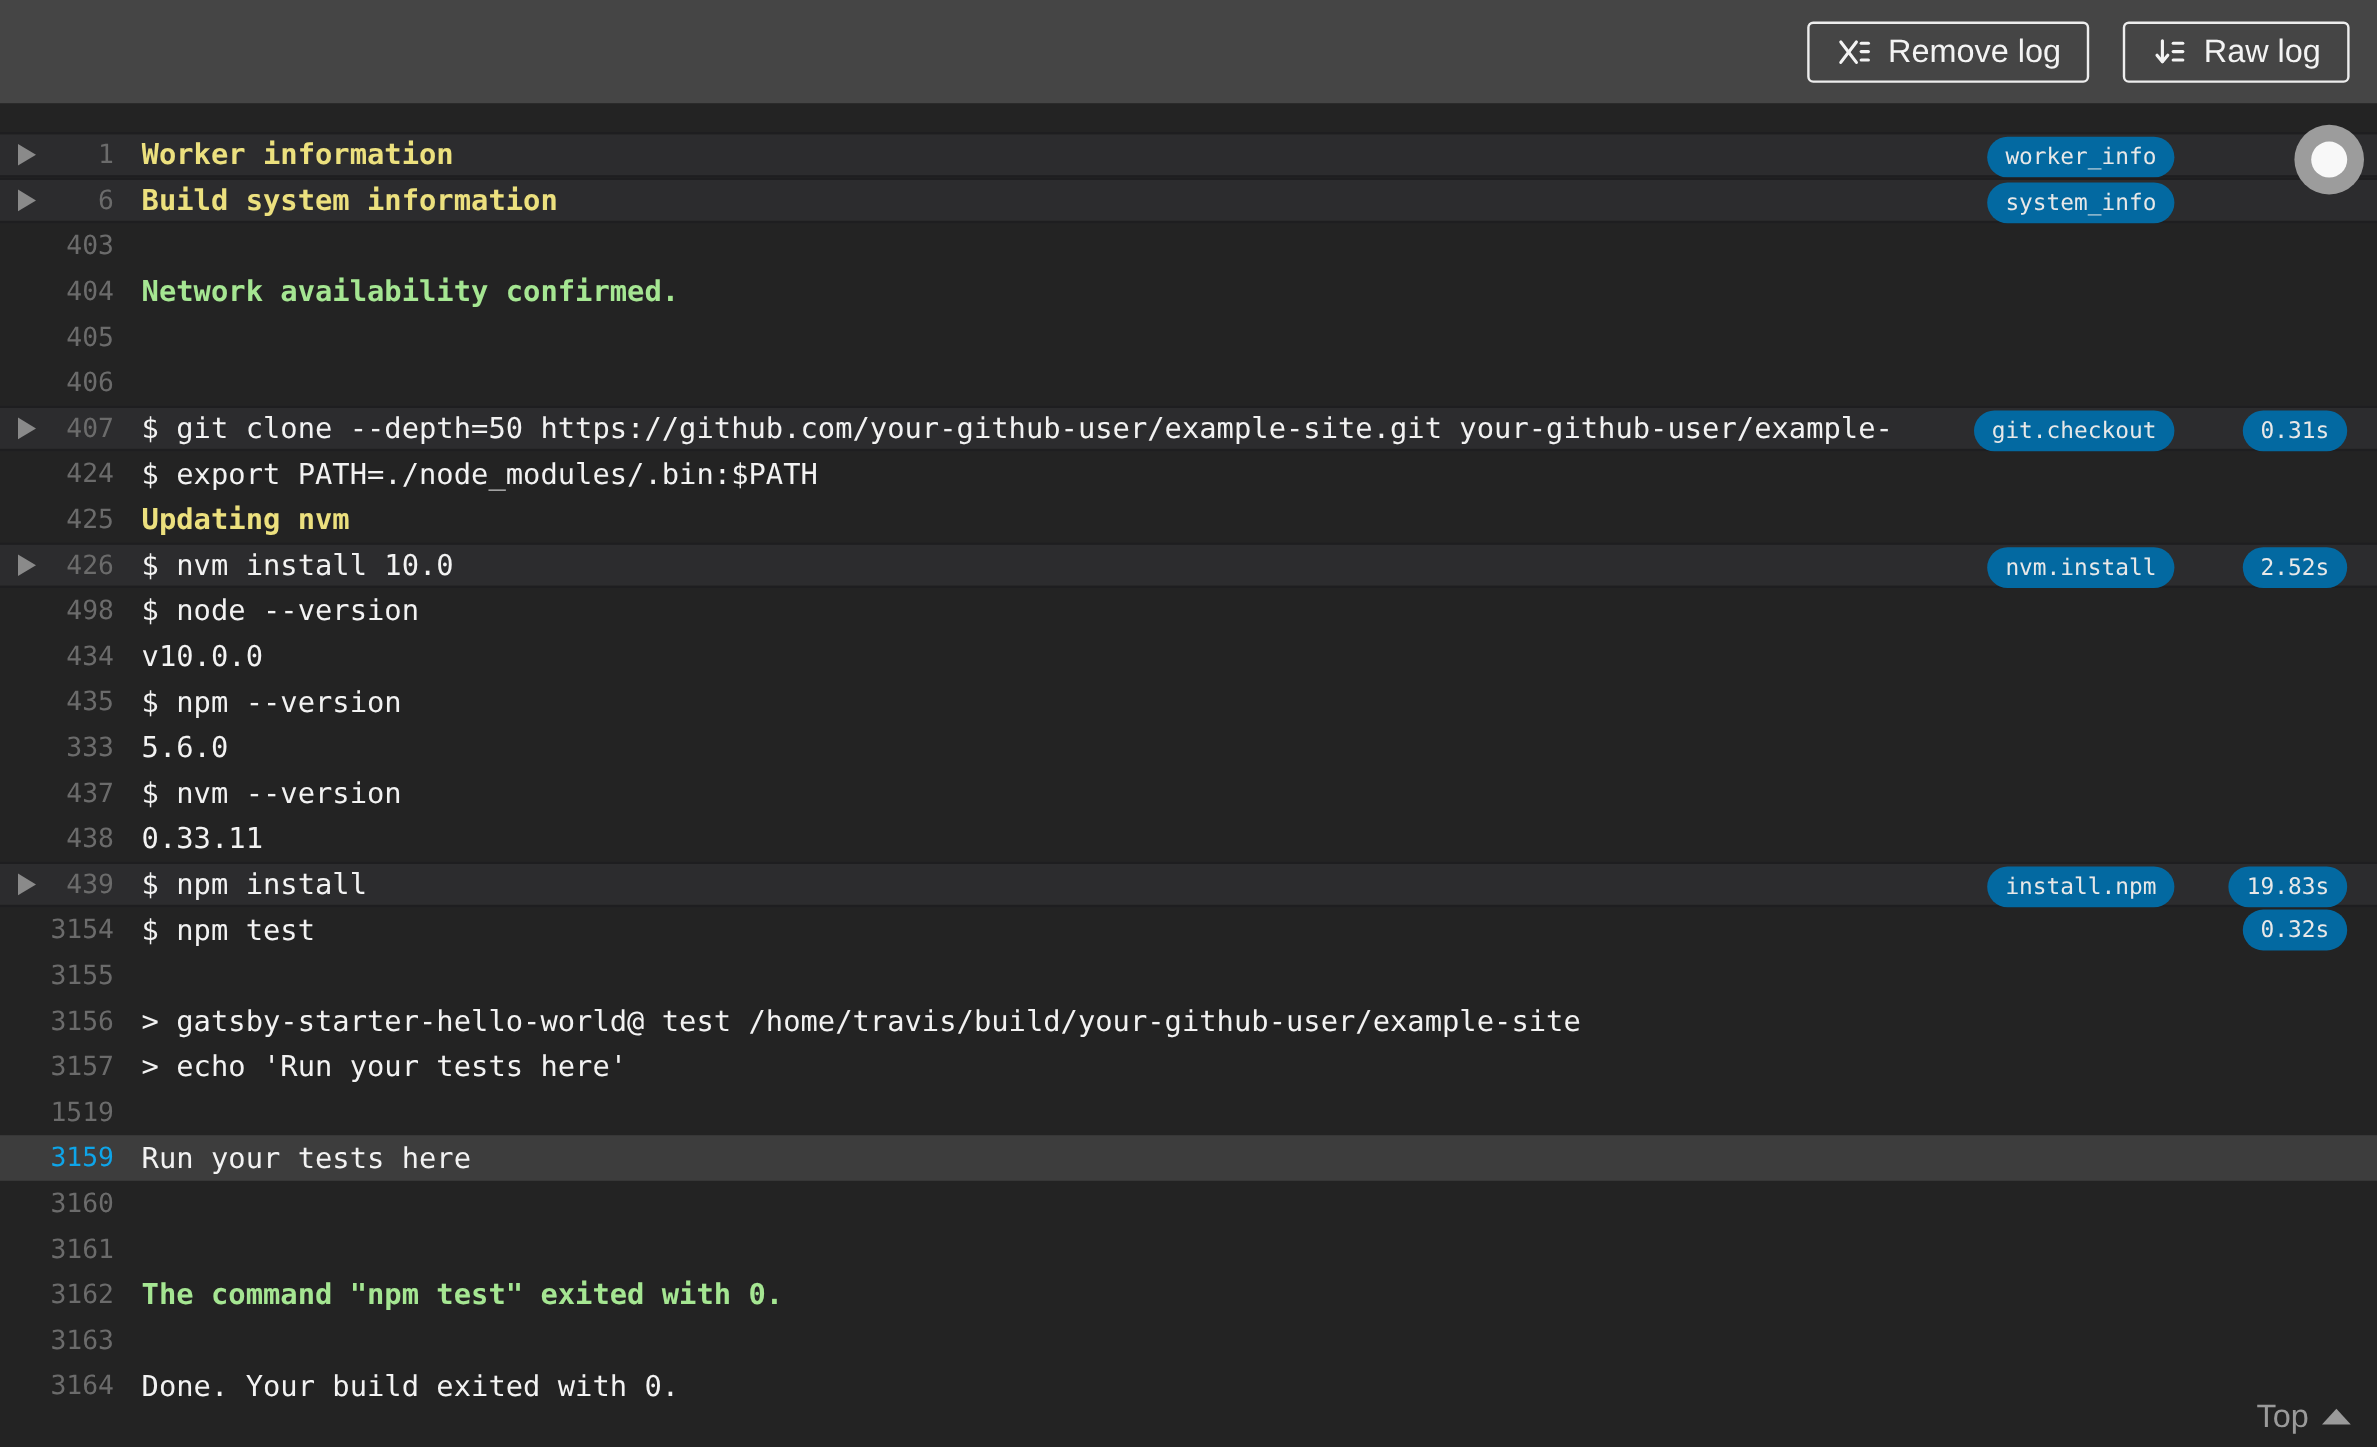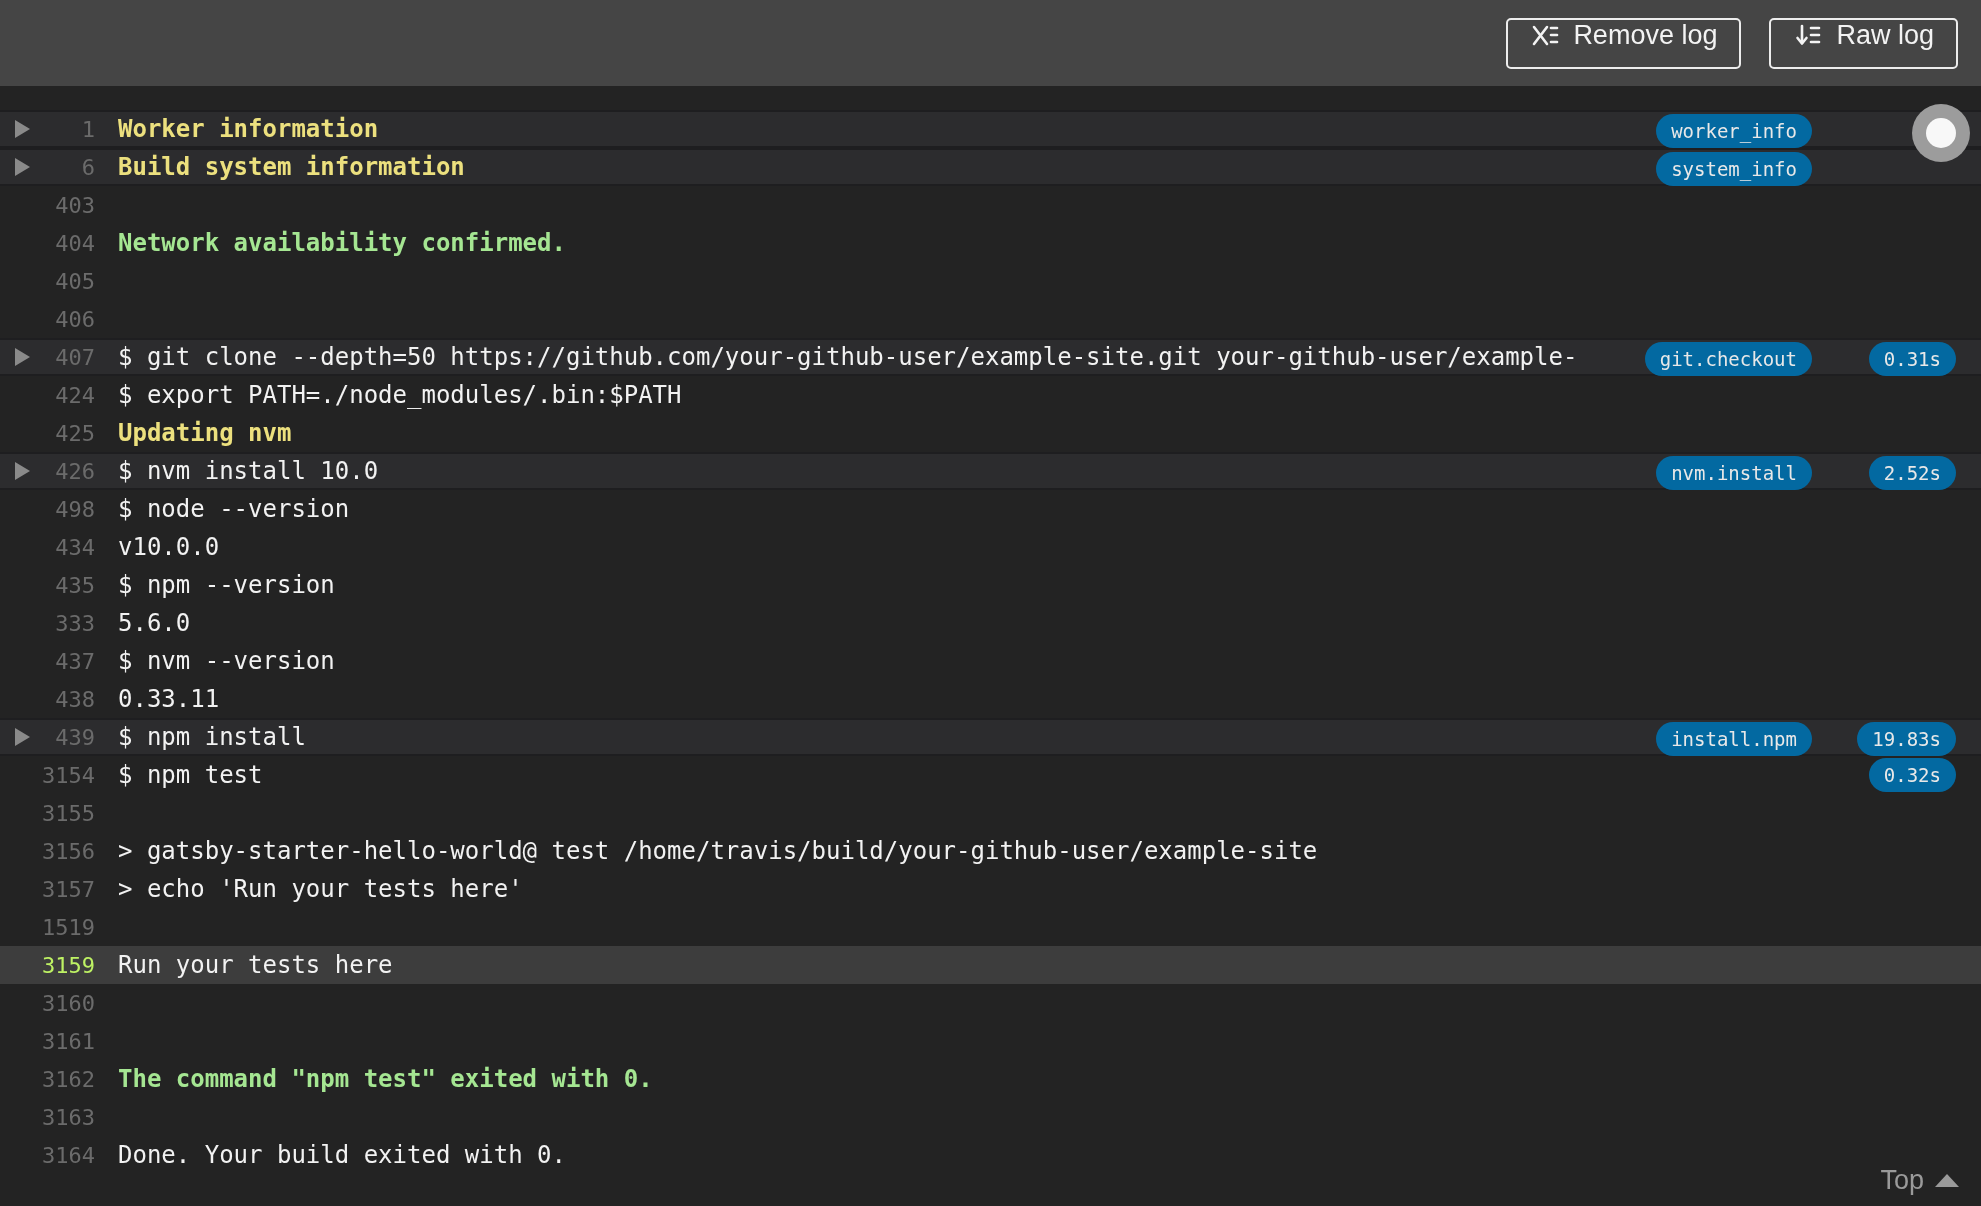--- a/index.html
+++ b/index.html
@@ -9,21 +9,21 @@
     background:#232323;
     font-family:"Liberation Sans", sans-serif;
   }
   
   .topbar {
     height:86px; background:#454545;
     display:flex; justify-content:flex-end; align-items:center;
     padding-right:23px; gap:28px;
   }
   .tb-btn {
-    display:flex; align-items:flex-start; gap:13px;
+    display:flex; align-items:center; gap:13px;
     height:51px; padding:0 22px;
     background:transparent;
     border:2px solid #ededed; border-radius:5px;
     color:#f3f3f3; font-size:27px; font-family:"Liberation Sans",sans-serif;
     cursor:pointer;
   }
   .tb-btn svg { display:block; }
   
   .log {
     position:relative;
@@ -56,21 +56,21 @@
     cursor:pointer;
   }
   .num {
     flex:0 0 57px;
     text-align:right;
     font-size:22px;
     color:#6b6b6b;
     text-decoration:none;
     cursor:pointer;
   }
-  .hl-row .num { color:#bef264; }
+  .hl-row .num { color:#0ea5e9; }
   .txt {
     margin-left:23px;
     font-size:24px;
     overflow:hidden;
     max-width:1460px;
   }
   .txt.white  { color:#f2f2f2; }
   .txt.yellow { color:#ece07e; font-weight:bold; }
   .txt.green  { color:#a5e692; font-weight:bold; }
   .badge {

